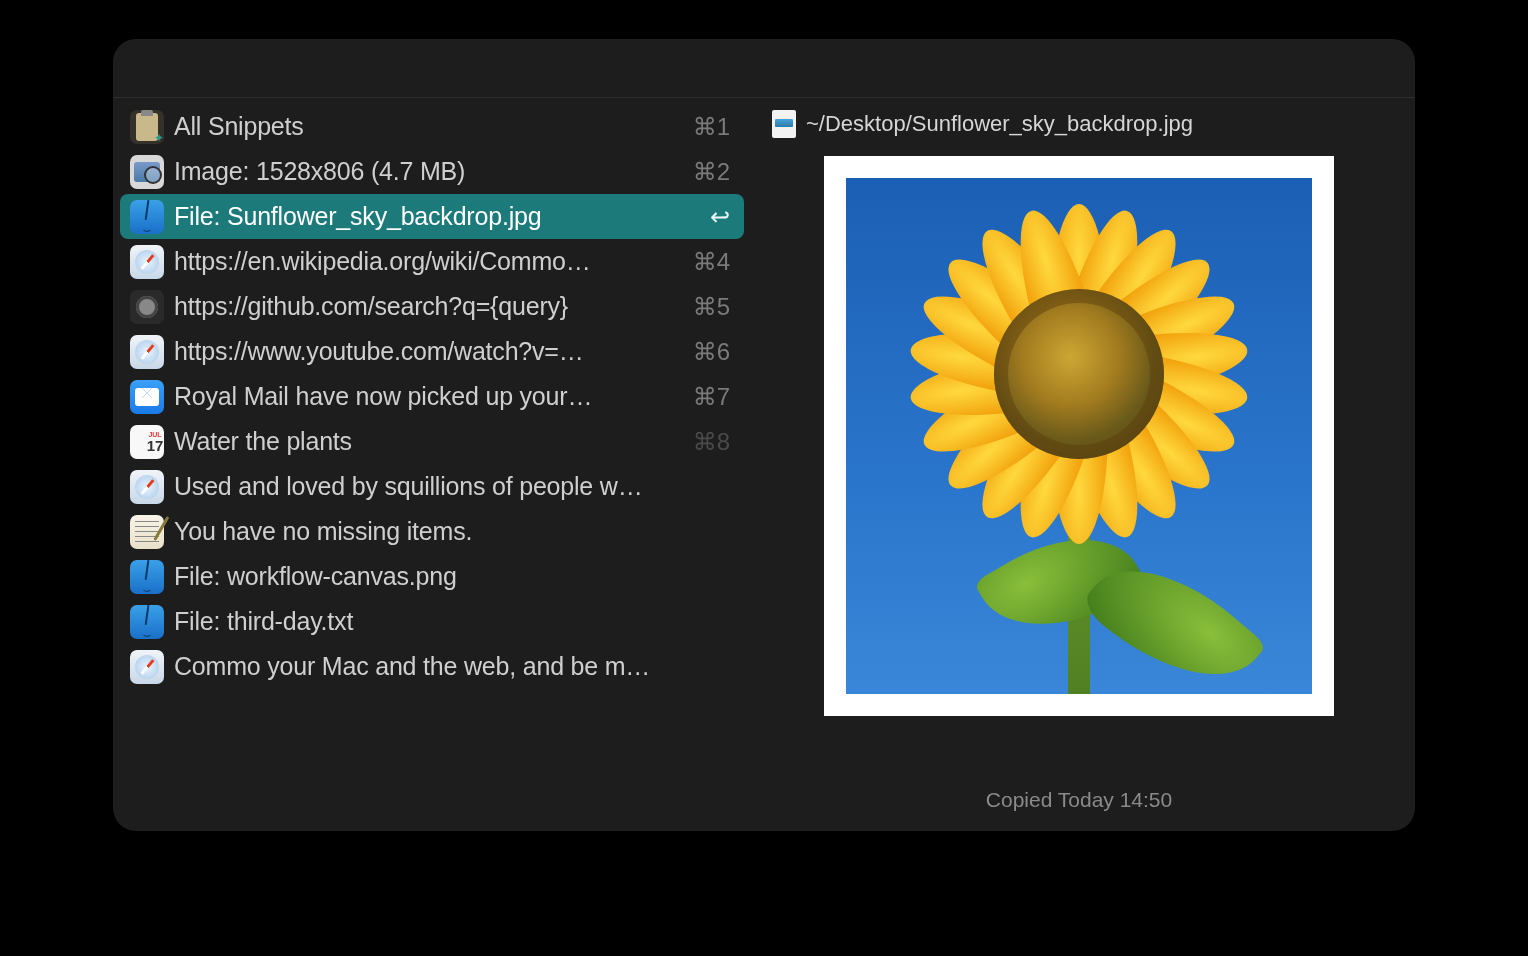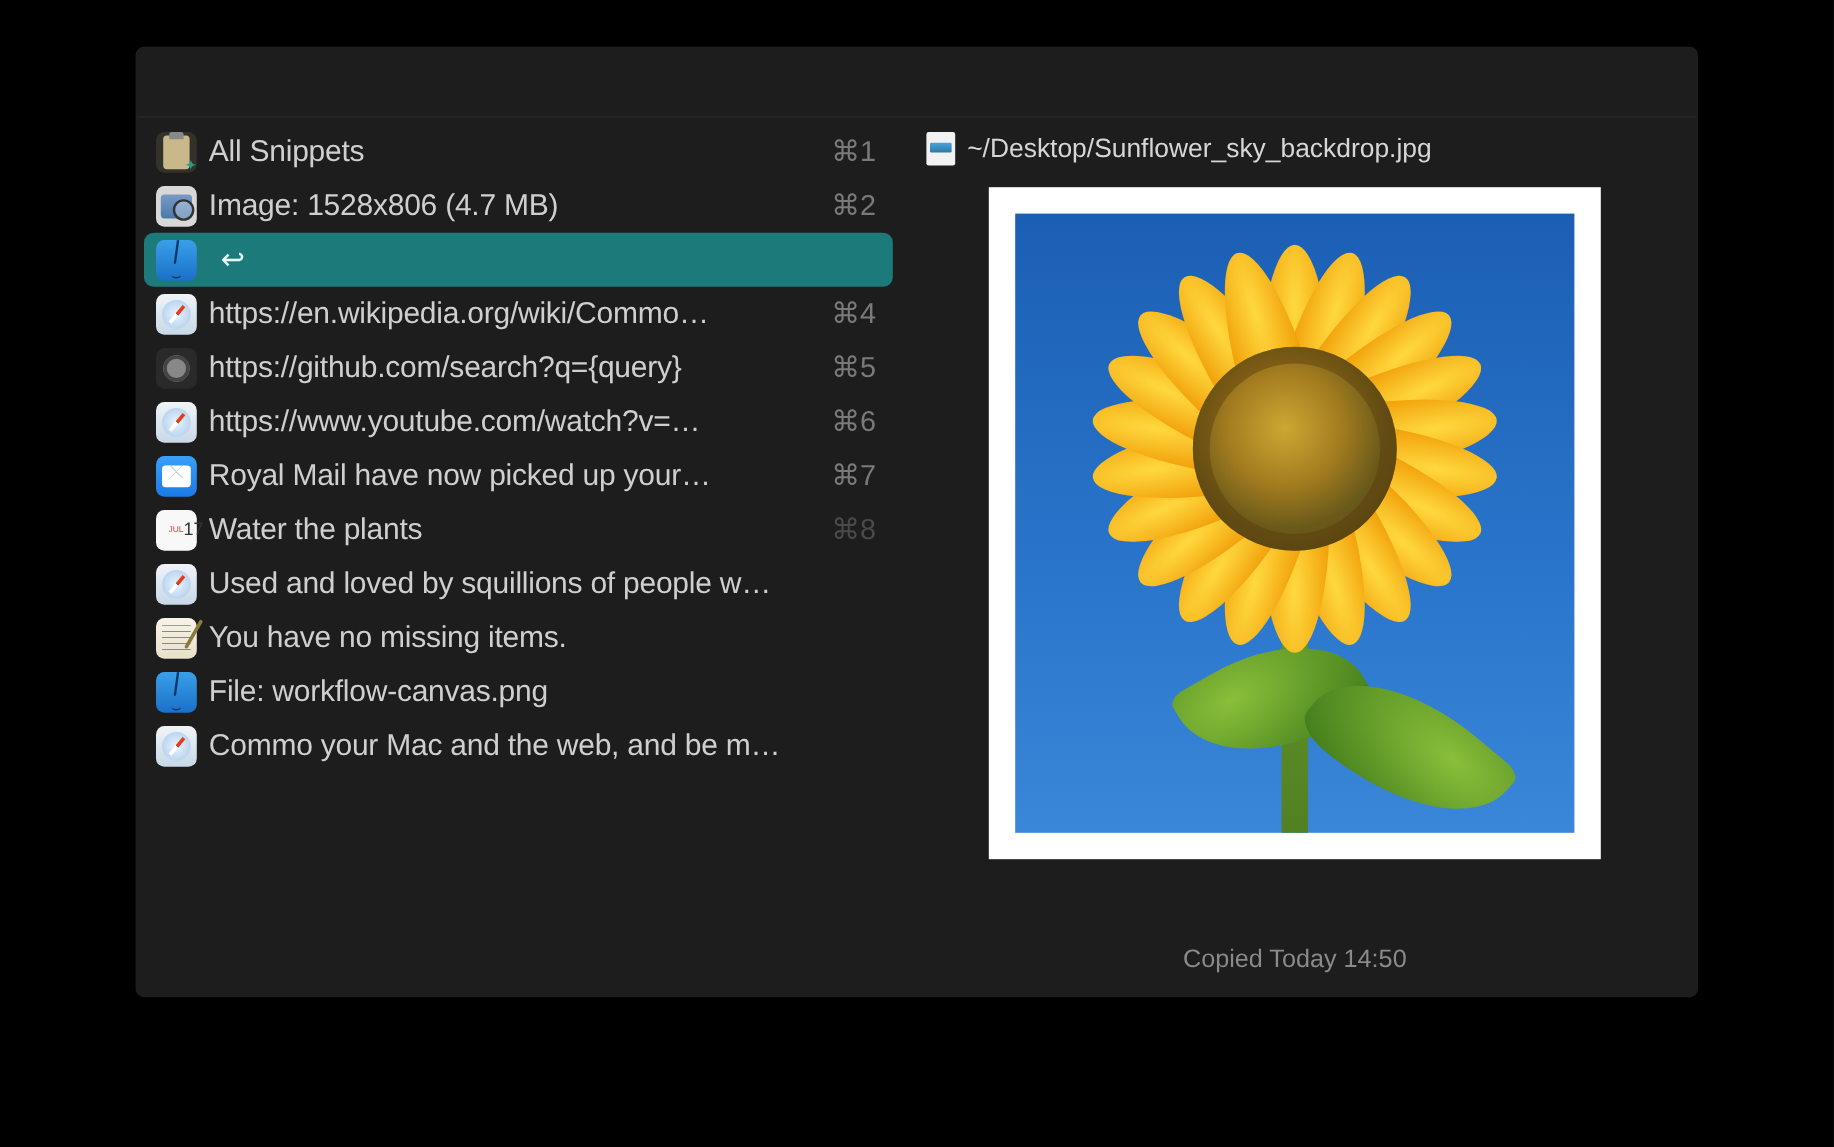--- a/index.html
+++ b/index.html
@@ -10,21 +10,21 @@
       height: 956px;
       display: flex;
       align-items: flex-start;
       justify-content: center;
       padding-top: 40px;
     }
     .panel {
       width: 1300px;
       height: 790px;
       background: #1d1d1d;
-      border-radius: 6px;
+      border-radius: 22px;
       box-shadow: 0 0 0 1px rgba(255,255,255,0.12), 0 20px 60px rgba(0,0,0,0.9);
       display: flex;
       flex-direction: column;
       overflow: hidden;
     }
     .search-bar {
       height: 58px;
       border-bottom: 1px solid rgba(255,255,255,0.08);
       display: flex;
       align-items: center;
@@ -210,21 +210,21 @@
     .ic-calendar { background: #f8f8f8; }
     .ic-messages { background: linear-gradient(#4ae868, #1abf3a); }
     .ic-notes { background: linear-gradient(#f8f4e8, #e8e0c8); }
     .ic-leaf { background: transparent; }
     
     .finder-face { width:100%; height:100%; position:relative; }
     .finder-face::before { content:''; position:absolute; left:50%; top:0; width:2px; height:60%; background:#0a3a6a; transform: translateX(-50%) rotate(8deg); border-radius: 0 0 4px 4px;}
     .finder-face::after { content:'⌣'; position:absolute; left:0; right:0; bottom:-4px; text-align:center; color:#0a3a6a; font-size:14px;}
     .safari-compass { width:24px; height:24px; border-radius:50%; background: radial-gradient(#e8f4ff, #a8c8e8); position:relative; display:flex; align-items:center; justify-content:center;}
     .safari-compass::after{ content:''; width:3px; height:18px; background: linear-gradient(#e83a1a 50%, #fff 50%); transform: rotate(40deg);}
-    .calendar-inner { width:100%; height:100%; display:flex; flex-direction:row; color:#333; font-weight:400; align-items:center; justify-content:center;padding-left:16px; }
+    .calendar-inner { width:100%; height:100%; display:flex; flex-direction:column; color:#333; font-weight:700; align-items:center; justify-content:center;padding-left:16px; }
     .calendar-inner .mon { font-size:7px; color:#e23a3a; line-height:1; text-transform: uppercase;}
     .calendar-inner .day { font-size:15px; line-height:1; }
     .notes-lines { width:70%; height:60%; background: repeating-linear-gradient(#888 0 1px, transparent 1px 5px); position: relative;}
     .notes-lines::after{ content:''; position:absolute; right:-4px; top:-6px; width:3px; height:130%; background:#8a7a3a; transform: rotate(30deg); border-radius: 2px;}
     .leaf-shape { width:28px; height:30px; background: radial-gradient(circle at 30% 20%, #9ad84a, #3a8a1a); border-radius: 0 100% 0 100%; transform: rotate(10deg);}
     .gear-shape { width:22px; height:22px; border-radius:50%; background:#888; box-shadow: 0 0 0 3px #444 inset; position:relative;}
     .clipboard-shape { width:22px; height:28px; background:#c8b88a; border-radius:3px; position:relative;}
     .clipboard-shape::before { content:''; position:absolute; top:-3px; left:50%; transform:translateX(-50%); width:12px; height:6px; background:#888; border-radius:2px 2px 0 0;}
     .clipboard-shape::after { content:'✦'; position:absolute; right:-6px; bottom:-4px; color:#2a9a8a; font-size:12px;}
     .preview-shape { width:26px; height:20px; background:linear-gradient(#7a9ac8, #4a7aa8); border-radius:3px; position:relative;}
@@ -254,20 +254,21 @@
           <div class="row-icon ic-preview">
             <div class="preview-shape"></div>
           </div>
           <div class="row-text">Image: 1528x806 (4.7 MB)</div>
           <div class="row-shortcut  ">⌘2</div>
         </div>
         <div class="row selected">
           <div class="row-icon ic-finder">
             <div class="finder-face"></div>
           </div>
+          <div class="row-text">File: Sunflower_sky_backdrop.jpg</div>
           <div class="row-shortcut  enter-arrow">↩</div>
         </div>
         <div class="row">
           <div class="row-icon ic-safari">
             <div class="safari-compass"></div>
           </div>
           <div class="row-text">https://en.wikipedia.org/wiki/Commo…</div>
           <div class="row-shortcut  ">⌘4</div>
         </div>
         <div class="row">
@@ -311,20 +312,26 @@
           <div class="row-icon ic-notes">
             <div class="notes-lines"></div>
           </div>
           <div class="row-text">You have no missing items.</div>
         </div>
         <div class="row">
           <div class="row-icon ic-finder">
             <div class="finder-face"></div>
           </div>
           <div class="row-text">File: workflow-canvas.png</div>
+        </div>
+        <div class="row">
+          <div class="row-icon ic-finder">
+            <div class="finder-face"></div>
+          </div>
+          <div class="row-text">File: third-day.txt</div>
         </div>
         <div class="row">
           <div class="row-icon ic-safari">
             <div class="safari-compass"></div>
           </div>
           <div class="row-text">Commo your Mac and the web, and be m…</div>
         </div>
       </div>
     <div class="preview">
       <div class="preview-header">

